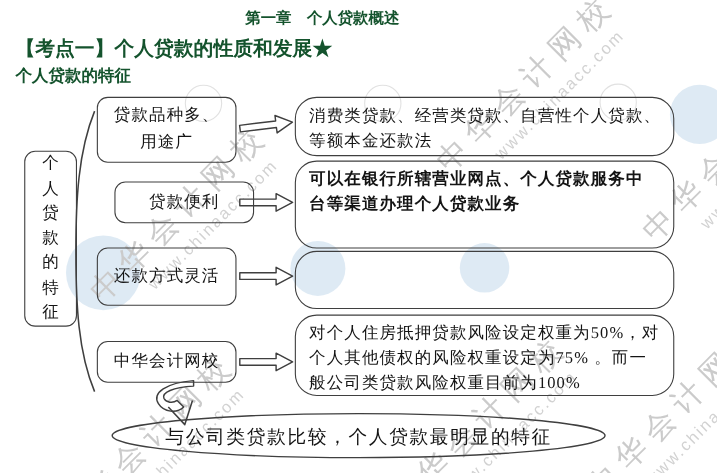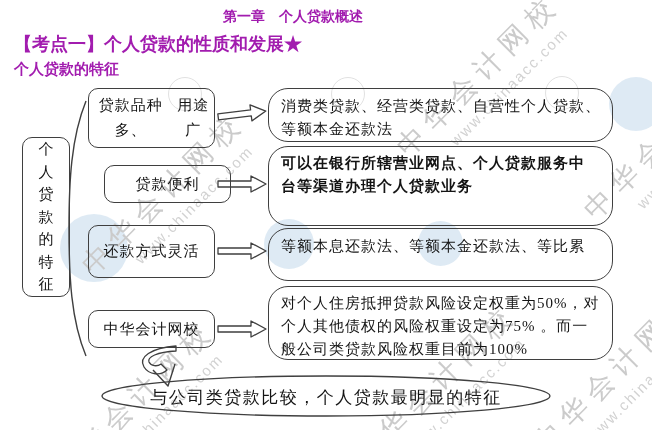--- a/index.html
+++ b/index.html
@@ -18,24 +18,24 @@
   }
   .wm-brand { font-size:28px; letter-spacing:8px; font-family:"Liberation Sans", sans-serif; }
   .wm-site  { font-size:15px; letter-spacing:2px; margin-left:42px; margin-top:2px;
               font-family:"Liberation Sans", sans-serif; color:#d2d2d2; }
   .wm-circle { position:absolute; border-radius:50%; background:#c3d9eb; opacity:.55; }
   .wm-ring   { position:absolute; border-radius:50%; border:1.5px solid #dadada; opacity:.8; }
   
   #lines { position:absolute; left:0; top:0; z-index:1; pointer-events:none; }
   
   .hdr { position:absolute; font-family:"Liberation Sans", sans-serif; font-weight:bold;
-         color:#a21caf; z-index:2; white-space:nowrap; }
+         color:#14532d; z-index:2; white-space:nowrap; }
   .box { position:absolute; box-sizing:border-box; border:1.4px solid #3f3f3f;
          border-radius:10px; background:transparent; z-index:2; }
-  .mid-box { display:flex; flex-direction:row; justify-content:center; align-items:center;
+  .mid-box { display:flex; flex-direction:column; justify-content:center; align-items:center;
              font-size:15px; letter-spacing:1px; text-align:center; line-height:25px; }
   .right-box { padding:5px 4px 0 12px; font-size:15px; letter-spacing:1px; line-height:23px;
                border-radius:20px; }
   .right-box .ln { white-space:nowrap; }
   .root-box { display:flex; justify-content:center; align-items:center; }
   .root-box .vtext { width:16px; font-size:15px; line-height:22.5px;
                      word-break:break-all; text-align:center; }
   .conclusion { position:absolute; z-index:2; text-align:center; font-size:17px;
                 letter-spacing:1.5px; white-space:nowrap; }
 </style>
@@ -116,21 +116,20 @@
   </div>
   <div class="box right-box" style="left:268px; top:146px; width:345px; height:80px;font-weight:bold;">
     <div class="ln">可以在银行所辖营业网点、个人贷款服务中</div>
     <div class="ln">台等渠道办理个人贷款业务</div>
   </div>
 
   <div class="box mid-box" style="left:88px; top:225px; width:127px; height:53px;">
     <div>还款方式灵活</div>
   </div>
   <div class="box right-box" style="left:268px; top:228px; width:345px; height:53px; padding-top:6px;">
-    <div class="ln">等额本息还款法、等额本金还款法、等比累</div>
   </div>
 
   <div class="box mid-box" style="left:88px; top:310px; width:127px; height:38px;">
     <div>中华会计网校</div>
   </div>
   <div class="box right-box" style="left:268px; top:286px; width:345px; height:74px;">
     <div class="ln">对个人住房抵押贷款风险设定权重为50%，对</div>
     <div class="ln">个人其他债权的风险权重设定为75% 。而一</div>
     <div class="ln">般公司类贷款风险权重目前为100%</div>
   </div>

